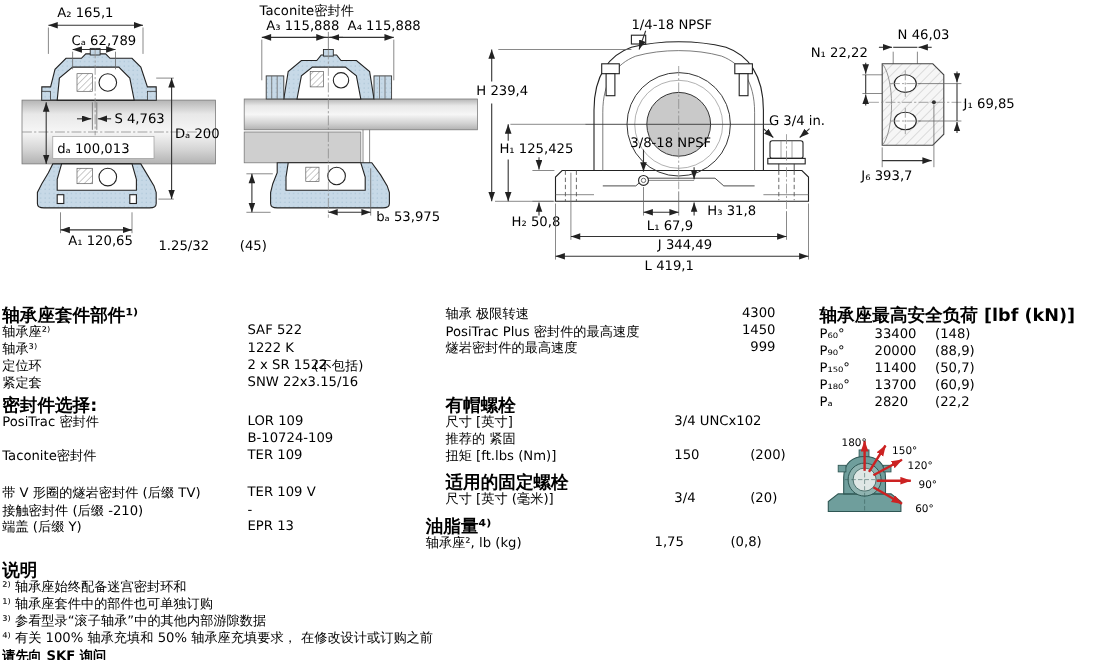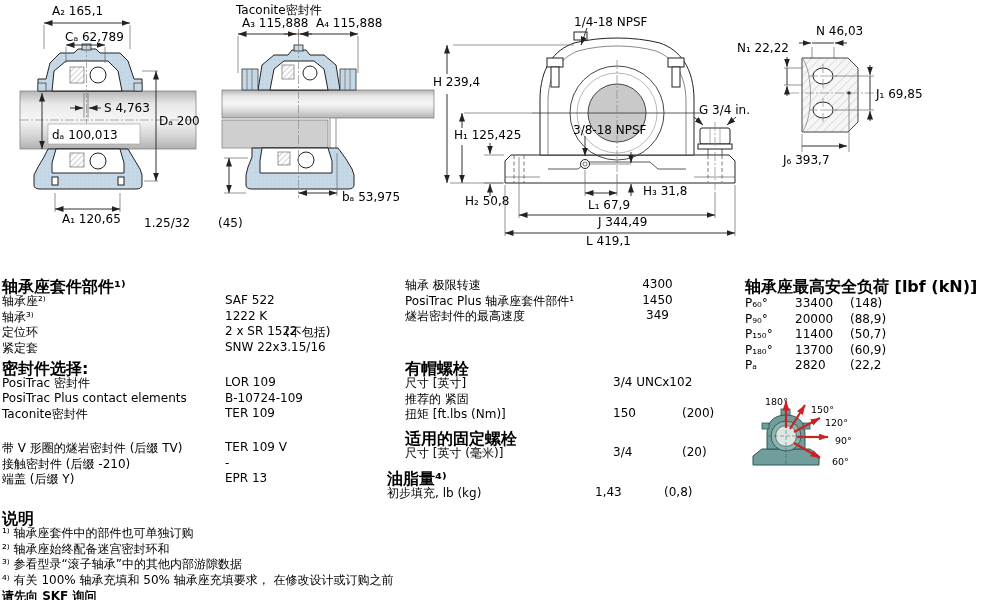--- a/index.html
+++ b/index.html
@@ -7,21 +7,21 @@
   font-family:"DejaVu Sans","Liberation Sans",sans-serif;font-size:12px;color:#000;overflow:hidden}
 .abs{position:absolute}
 .sec{position:absolute}
 .hdr{font-weight:bold;height:16px;white-space:nowrap;font-size:16px}
 .srow{position:relative;height:15.6px;white-space:nowrap}
 .lbl{position:absolute;left:0;top:0;white-space:nowrap}
 .v1l{position:absolute;left:223px}
 .v1n{position:absolute;left:283px}
 .mv1{position:absolute;left:208px}
 .mv2{position:absolute;left:277px}
-.mvr{position:absolute;left:205px;width:95px;text-align:center}
+.mvr{position:absolute;left:205px;width:95px;text-align:right}
 .lv1{position:absolute;left:50px}
 .lv2{position:absolute;left:105px}
 .note-line{height:15.7px;white-space:nowrap}
 svg{position:absolute;overflow:visible}
 svg text{font-family:"DejaVu Sans","Liberation Sans",sans-serif;font-size:12px;fill:#000}
 .small text{font-size:9.5px}
 .dim{stroke:#333;stroke-width:1;fill:none}
 .thin{stroke:#666;stroke-width:0.7;fill:none}
 .outw{stroke:#222;stroke-width:1;fill:#fff}
 .cl{stroke:#888;stroke-width:0.7;stroke-dasharray:9 2 2 2;fill:none}
@@ -303,21 +303,20 @@
   </div>
 </section>
 
 <section class="sec" style="left:2px;top:359px;width:402px">
   <div class="hdr">密封件选择:</div>
   <div class="srow">
     <span class="lbl">PosiTrac 密封件</span>
     <span class="v1l">LOR 109</span>
   </div>
   <div class="srow">
-    <span class="lbl">PosiTrac Plus contact elements</span>
     <span class="v1l">B-10724-109</span>
   </div>
   <div class="srow">
     <span class="lbl">Taconite密封件</span>
     <span class="v1l">TER 109</span>
   </div>
 </section>
 
 <section class="sec" style="left:2px;top:440px;width:402px">
   <div class="srow">
@@ -329,39 +328,39 @@
     <span class="v1l">-</span>
   </div>
   <div class="srow">
     <span class="lbl">端盖 (后缀 Y)</span>
     <span class="v1l">EPR 13</span>
   </div>
 </section>
 
 <section class="sec" style="left:2px;top:509px;width:405px">
   <div class="hdr">说明</div>
+  <div class="note-line">²⁾ 轴承座始终配备迷宫密封环和</div>
   <div class="note-line">¹⁾ 轴承座套件中的部件也可单独订购</div>
-  <div class="note-line">²⁾ 轴承座始终配备迷宫密封环和</div>
   <div class="note-line">³⁾ 参看型录“滚子轴承”中的其他内部游隙数据</div>
   <div class="note-line">⁴⁾ 有关 100% 轴承充填和 50% 轴承座充填要求， 在修改设计或订购之前</div>
   <div class="note-line" style="font-weight:bold">请先向 SKF 询问</div>
 </section>
 
 <section class="sec" style="left:405px;top:277px;width:300px">
   <div class="srow">
     <span class="lbl">轴承 极限转速</span>
     <span class="mvr">4300</span>
   </div>
   <div class="srow">
-    <span class="lbl">PosiTrac Plus 轴承座套件部件¹</span>
+    <span class="lbl">PosiTrac Plus 密封件的最高速度</span>
     <span class="mvr">1450</span>
   </div>
   <div class="srow">
     <span class="lbl">燧岩密封件的最高速度</span>
-    <span class="mvr">349</span>
+    <span class="mvr">999</span>
   </div>
 </section>
 
 <section class="sec" style="left:405px;top:359px;width:300px">
   <div class="hdr">有帽螺栓</div>
   <div class="srow">
     <span class="lbl">尺寸 [英寸]</span>
     <span class="mv1">3/4 UNCx102</span>
   </div>
   <div class="srow">
@@ -379,22 +378,22 @@
   <div class="srow">
     <span class="lbl">尺寸 [英寸 (毫米)]</span>
     <span class="mv1">3/4</span>
     <span class="mv2">(20)</span>
   </div>
 </section>
 
 <section class="sec" style="left:387px;top:469px;width:300px">
   <div class="hdr">油脂量⁴⁾</div>
   <div class="srow">
-    <span class="lbl">初步填充, lb (kg)</span>
-    <span class="mv1">1,43</span>
+    <span class="lbl">轴承座², lb (kg)</span>
+    <span class="mv1">1,75</span>
     <span class="mv2">(0,8)</span>
   </div>
 </section>
 
 <section class="sec" style="left:745px;top:277px;width:258px">
   <div class="hdr" style="height:19px">轴承座最高安全负荷 [lbf (kN)]</div>
   <div class="srow">
     <span class="lbl">P₆₀°</span>
     <span class="lv1">33400</span>
     <span class="lv2">(148)</span>

